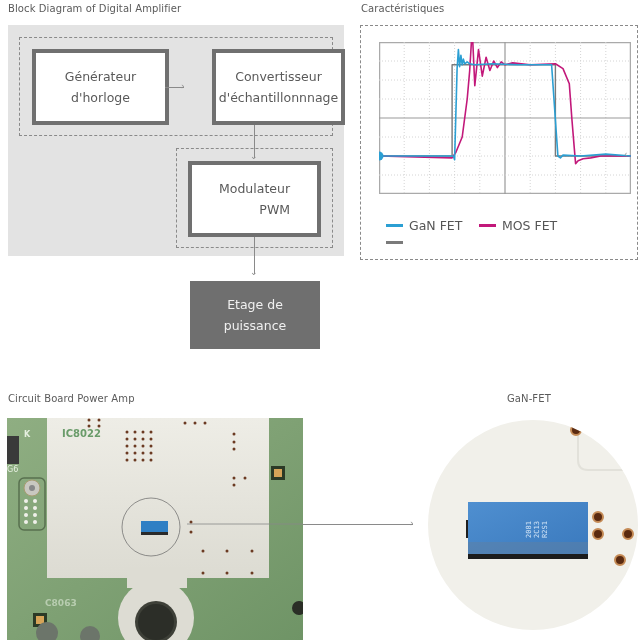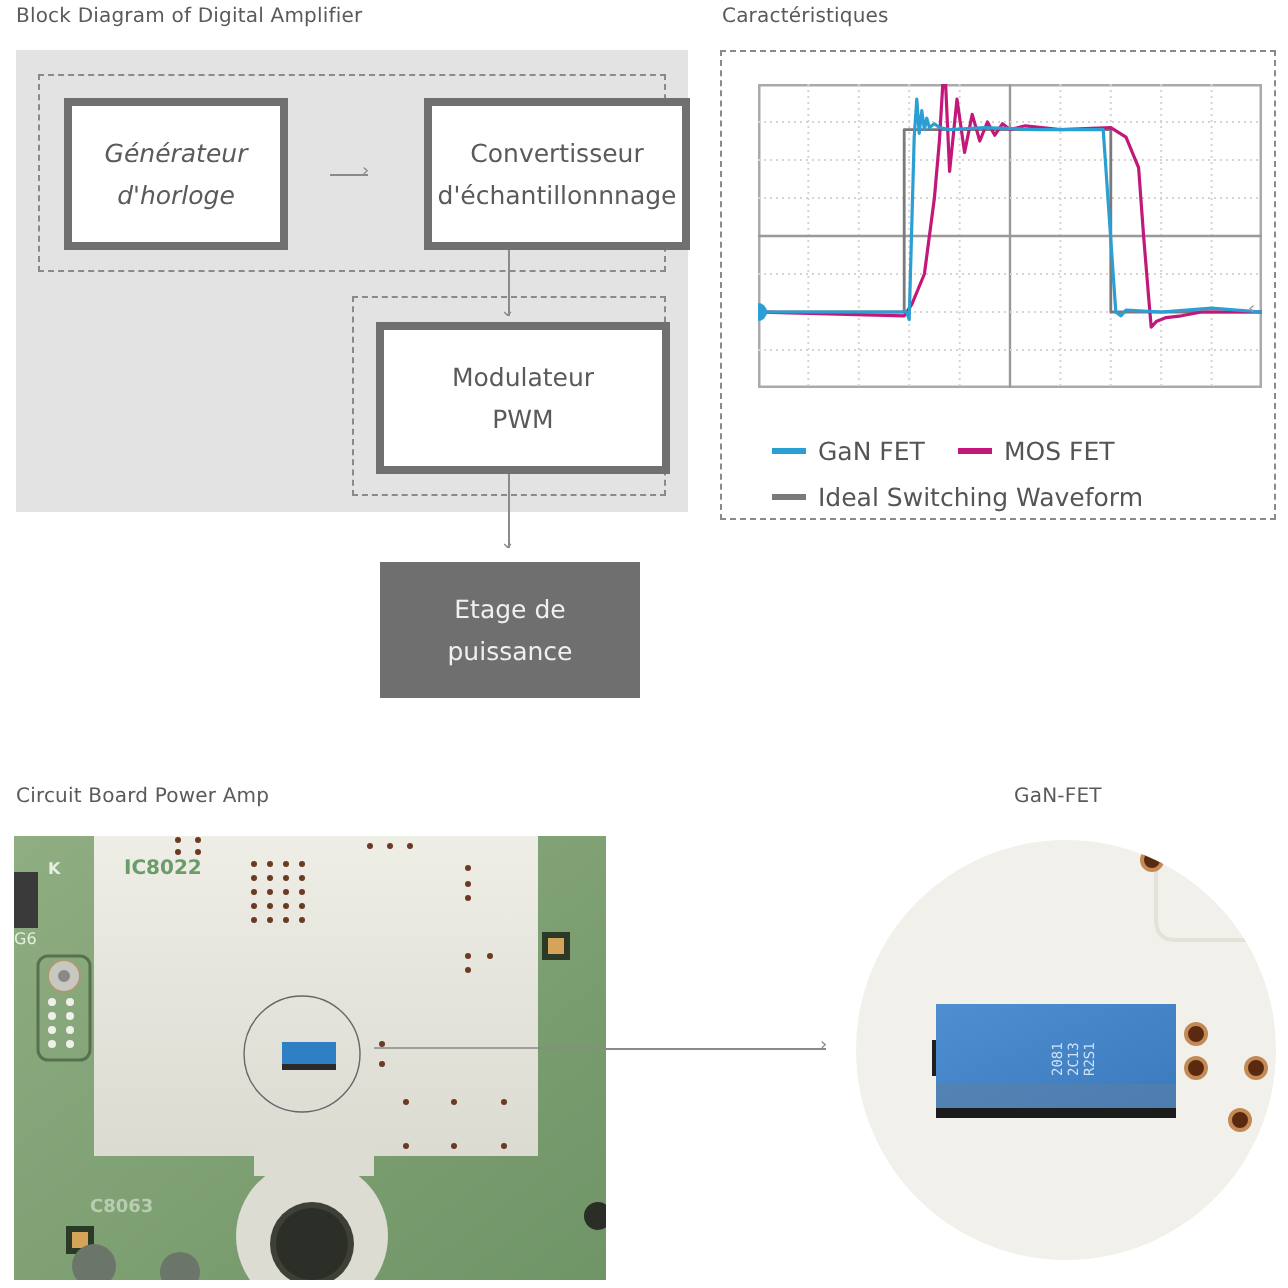--- a/index.html
+++ b/index.html
@@ -34,29 +34,29 @@
 <body>
 
 <div class="title" style="left:8px;top:3px;">Block Diagram of Digital Amplifier</div>
 
 <div id="bd-panel"></div>
 <div id="bd-panel2"></div>
 
 <div class="dash" style="left:19px;top:37px;width:314px;height:99px;"></div>
 <div class="dash" style="left:176px;top:148px;width:157px;height:100px;"></div>
 
-<div class="blk" style="left:32px;top:49px;width:112px;height:76px;font-style:italic;">
+<div class="blk" style="left:32px;top:49px;width:137px;height:76px;">
   <span>Générateur
 d'horloge</span>
 </div>
 <div class="blk" style="left:188px;top:49px;width:133px;height:76px;margin-left:24px;">
   <span>Convertisseur
 d'échantillonnnage</span>
 </div>
-<div class="blk" style="left:188px;top:161px;width:147px;height:76px;">
+<div class="blk" style="left:188px;top:161px;width:133px;height:76px;text-align:right;">
   <span>Modulateur
 PWM</span>
 </div>
 <div class="blk dark" style="left:190px;top:281px;width:130px;height:68px;">
   <span>Etage de
 puissance</span>
 </div>
 
 <div class="line" style="left:165px;top:87px;width:19px;height:1px;"></div>
 <div class="ahead" style="left:181px;top:82px;">›</div>
@@ -100,21 +100,20 @@
 <div class="legend" style="left:386px;top:206px;">
   <span class="swatch" style="background:#2b9fd3"></span>
   <span>GaN FET</span>
 </div>
 <div class="legend" style="left:479px;top:206px;">
   <span class="swatch" style="background:#c2187a"></span>
   <span>MOS FET</span>
 </div>
 <div class="legend" style="left:386px;top:229px;">
   <span class="swatch" style="background:#7a7a7a"></span>
-  <span>Ideal Switching Waveform</span>
 </div>
 
 <div class="title" style="left:8px;top:393px;">Circuit Board Power Amp</div>
 
 <svg id="board" viewBox="0 0 296 222">
   <defs>
     <linearGradient id="pcb" x1="0" y1="0" x2="1" y2="1">
       <stop offset="0" stop-color="#8fae82"></stop>
         <stop offset="1" stop-color="#6f9466"></stop>
     </linearGradient>

